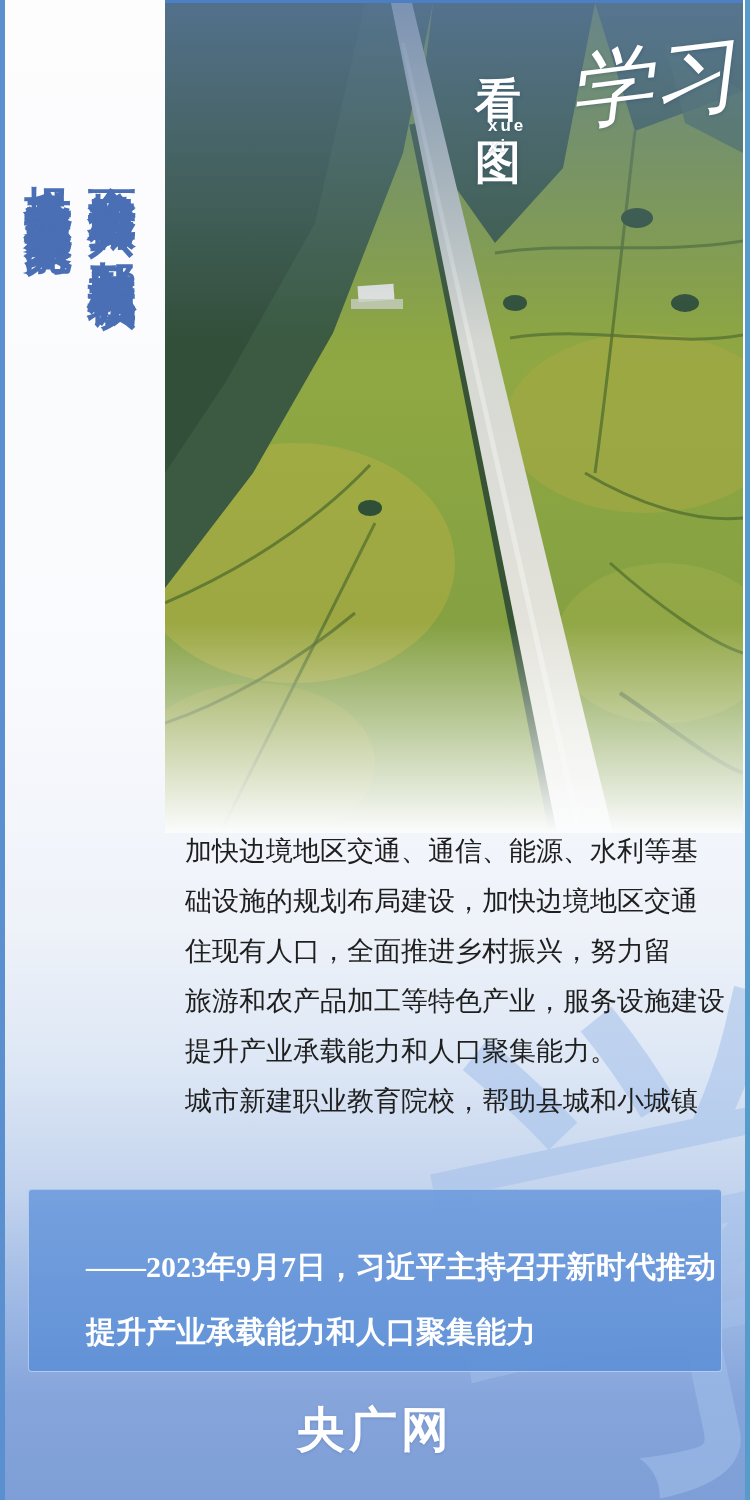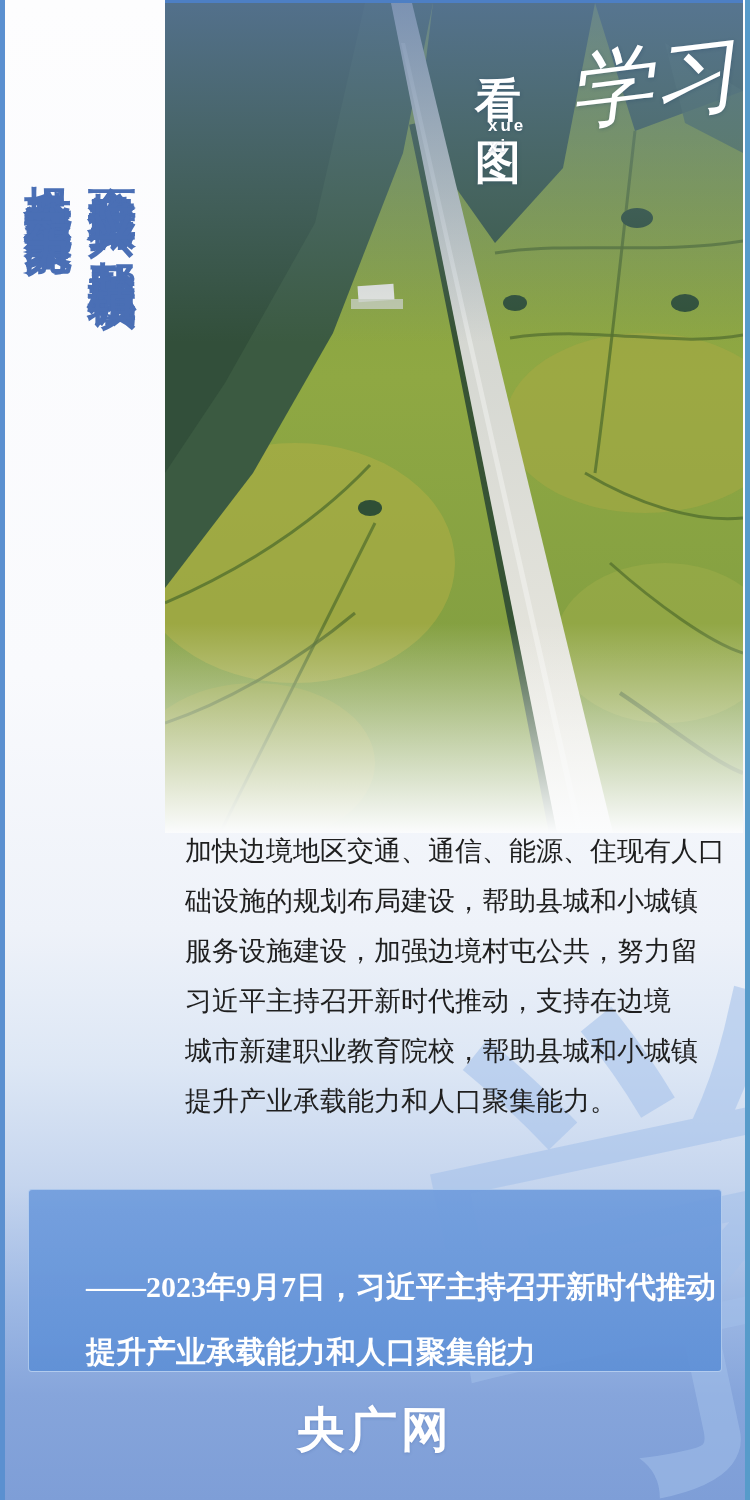--- a/index.html
+++ b/index.html
@@ -32,21 +32,21 @@
     font-family:"Liberation Serif",serif;font-size:27px;line-height:50px;}
   .body-text div{white-space:nowrap;}
   
   .watermark{position:absolute;left:430px;top:980px;z-index:2;color:rgba(162,192,233,.55);
     font-size:520px;font-family:"DejaVu Serif",serif;transform:rotate(-12deg);line-height:1;pointer-events:none;}
   
   .quote{
     position:absolute;left:28px;top:1189px;width:694px;height:183px;z-index:10;
     background:linear-gradient(180deg,rgba(113,157,221,.94),rgba(95,144,214,.94));
     border:1px solid rgba(230,240,252,.55);border-radius:4px;
-    box-sizing:border-box;padding:64px 20px 0 57px;
+    box-sizing:border-box;padding:44px 20px 0 57px;
     color:#ffffff;font-family:"Liberation Serif",serif;font-weight:700;
     font-size:30px;line-height:65px;
   }
   .quote div{white-space:nowrap;}
   
   .footer-logo{position:absolute;left:0;top:1398px;width:750px;z-index:12;text-align:center;
     color:#ffffff;font-family:"Liberation Sans",sans-serif;font-weight:900;
     font-size:48px;letter-spacing:4px;text-shadow:0 1px 3px rgba(50,80,140,.25);}
 </style>
 </head>
@@ -131,26 +131,26 @@
     <div class="pinyin">xue xi</div>
     <div class="calli">学习</div>
   </div>
 
   <div class="headline">
     <div>全面推进乡村振兴　帮助县城和小城镇</div>
     <div>提升产业承载能力和人口聚集能力</div>
   </div>
 
   <div class="body-text">
-    <div>加快边境地区交通、通信、能源、住现有人口</div>
-    <div>础设施的规划布局建设，帮助县城和小城镇</div>
-    <div>服务设施建设，加强边境村屯公共，努力留</div>
-    <div>习近平主持召开新时代推动，支持在边境</div>
+    <div>加快边境地区交通、通信、能源、水利等基</div>
+    <div>础设施的规划布局建设，加快边境地区交通</div>
+    <div>住现有人口，全面推进乡村振兴，努力留</div>
+    <div>旅游和农产品加工等特色产业，服务设施建设</div>
+    <div>提升产业承载能力和人口聚集能力。</div>
     <div>城市新建职业教育院校，帮助县城和小城镇</div>
-    <div>提升产业承载能力和人口聚集能力。</div>
   </div>
 
   <div class="quote">
     <div>——2023年9月7日，习近平主持召开新时代推动</div>
     <div>提升产业承载能力和人口聚集能力</div>
   </div>
 
   <div class="footer-logo">央广网</div>
 
 </div>

